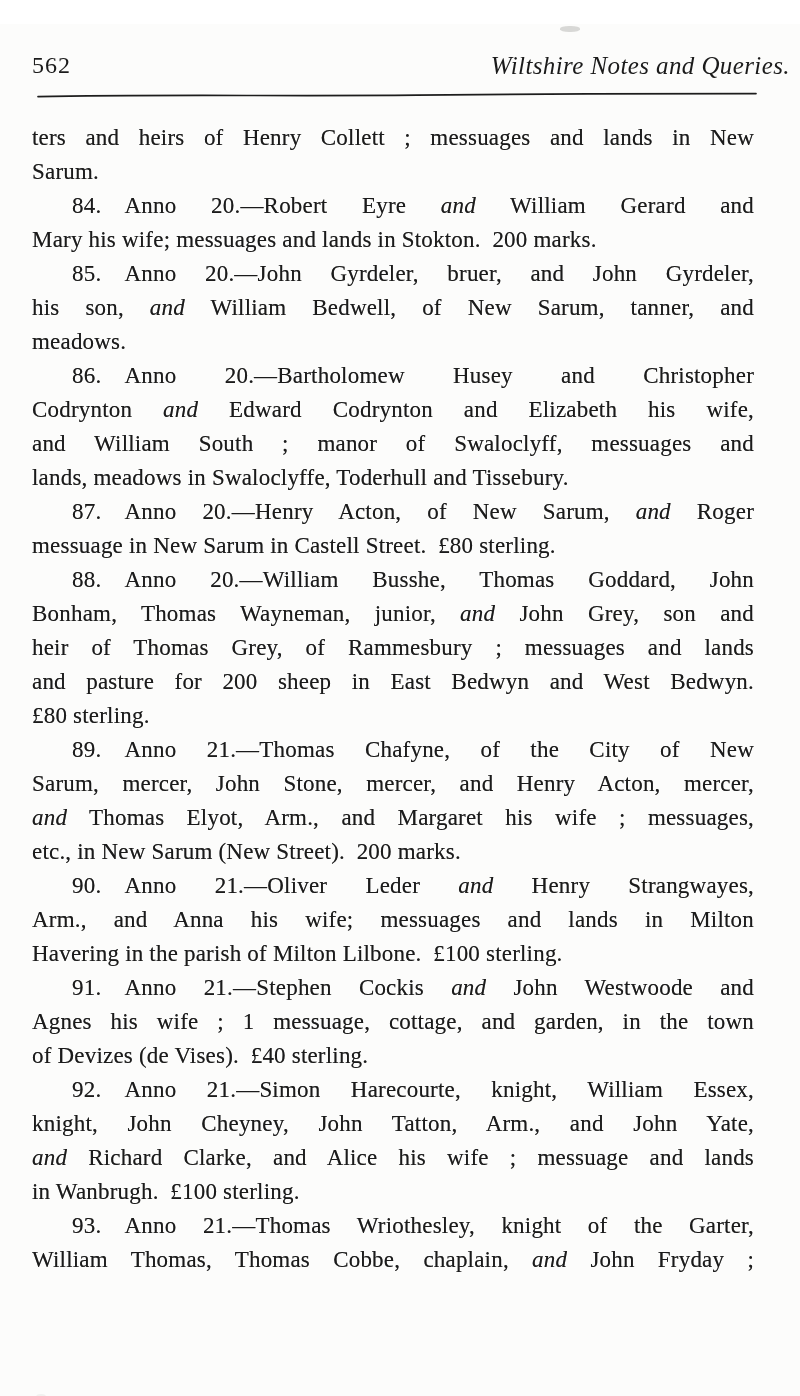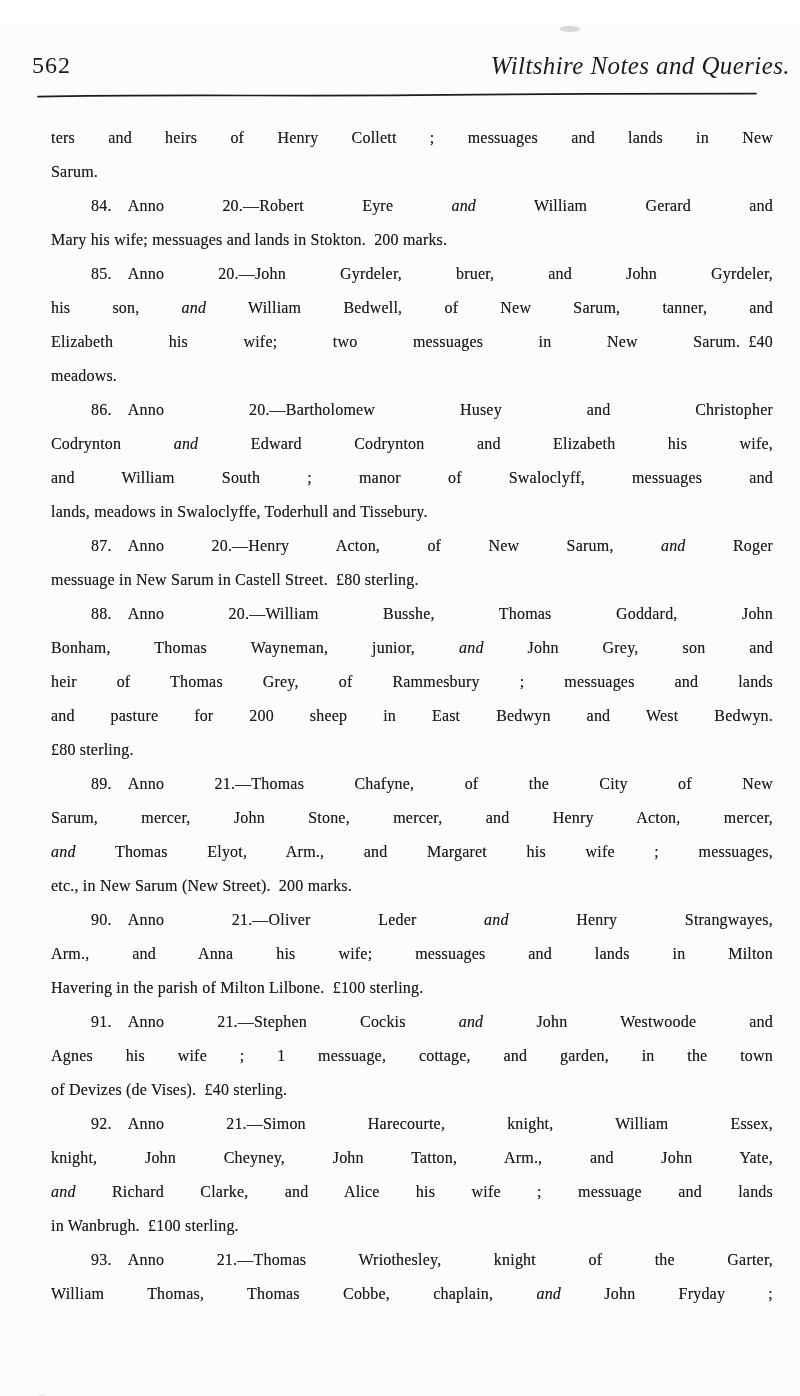--- a/index.html
+++ b/index.html
@@ -16,22 +16,22 @@
     position:absolute;left:32px;top:28px;
     font-size:24px;letter-spacing:1px;
   }
   .title{
     position:absolute;left:0;right:10px;top:28px;
     text-align:right;font-style:italic;
     font-size:25px;letter-spacing:0.4px;
   }
   .rule{position:absolute;left:37px;top:67px;}
   .bodytext{
-    position:absolute;left:51px;top:97px;width:722px;
-    font-size:16px;line-height:34px;
+    position:absolute;left:32px;top:97px;width:722px;
+    font-size:23px;line-height:34px;
     letter-spacing:0.2px;
     text-shadow:0 0 0.5px rgba(25,25,25,0.55);
   }
   .line{text-align:justify;text-align-last:justify;white-space:normal;}
   .line.end{text-align-last:left;}
   .line.indent{padding-left:40px;}
   .it{font-style:italic;}
   .speck{position:absolute;border-radius:45%;}
   .s1{left:560px;top:2px;width:20px;height:6px;background:#d8d8d6;}
   .s2{left:142px;top:1378px;width:18px;height:12px;background:#ededeb;}
@@ -53,21 +53,20 @@
     <path d="M1,5.6 C120,3.2 240,5.4 380,4.2 S580,2.2 719,2.6" fill="none" stroke="#1d1d1d" stroke-width="1.7" stroke-linecap="round"></path>
   </svg>
 
   <main class="bodytext">
       <div class="line"><span class="rg">ters and heirs of Henry Collett ; messuages and lands in New</span></div>
       <div class="line end"><span class="rg">Sarum.</span></div>
       <div class="line indent"><span class="rg">84. Anno 20.—Robert Eyre </span><span class="it">and</span><span class="rg"> William Gerard and</span></div>
       <div class="line end"><span class="rg">Mary his wife; messuages and lands in Stokton. 200 marks.</span></div>
       <div class="line indent"><span class="rg">85. Anno 20.—John Gyrdeler, bruer, and John Gyrdeler,</span></div>
       <div class="line"><span class="rg">his son, </span><span class="it">and</span><span class="rg"> William Bedwell, of New Sarum, tanner, and</span></div>
-      <div class="line"><span class="rg">Elizabeth his wife; two messuages in New Sarum. £40</span></div>
       <div class="line end"><span class="rg">meadows.</span></div>
       <div class="line indent"><span class="rg">86. Anno 20.—Bartholomew Husey and Christopher</span></div>
       <div class="line"><span class="rg">Codrynton </span><span class="it">and</span><span class="rg"> Edward Codrynton and Elizabeth his wife,</span></div>
       <div class="line"><span class="rg">and William South ; manor of Swaloclyff, messuages and</span></div>
       <div class="line end"><span class="rg">lands, meadows in Swaloclyffe, Toderhull and Tissebury.</span></div>
       <div class="line indent"><span class="rg">87. Anno 20.—Henry Acton, of New Sarum, </span><span class="it">and</span><span class="rg"> Roger</span></div>
       <div class="line end"><span class="rg">messuage in New Sarum in Castell Street. £80 sterling.</span></div>
       <div class="line indent"><span class="rg">88. Anno 20.—William Busshe, Thomas Goddard, John</span></div>
       <div class="line"><span class="rg">Bonham, Thomas Wayneman, junior, </span><span class="it">and</span><span class="rg"> John Grey, son and</span></div>
       <div class="line"><span class="rg">heir of Thomas Grey, of Rammesbury ; messuages and lands</span></div>

